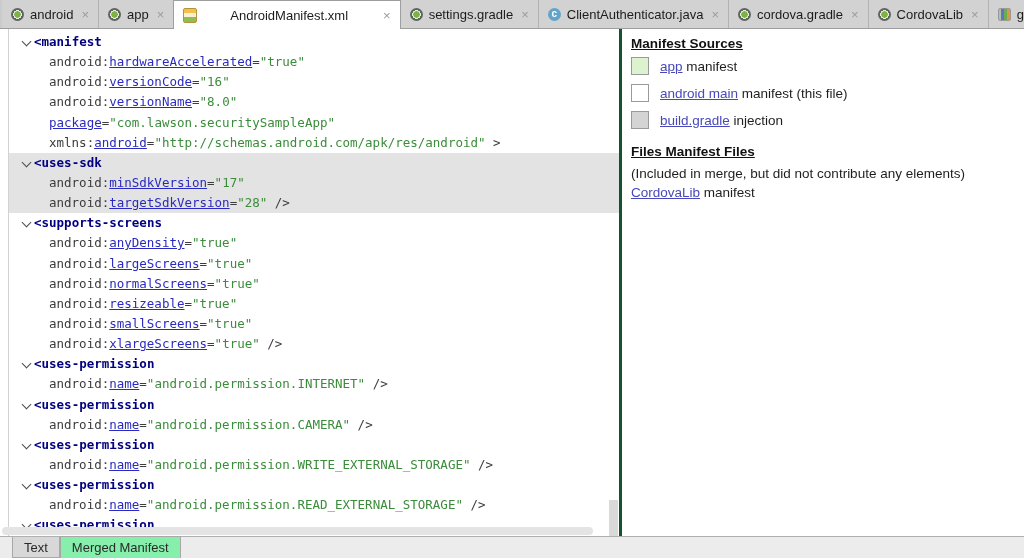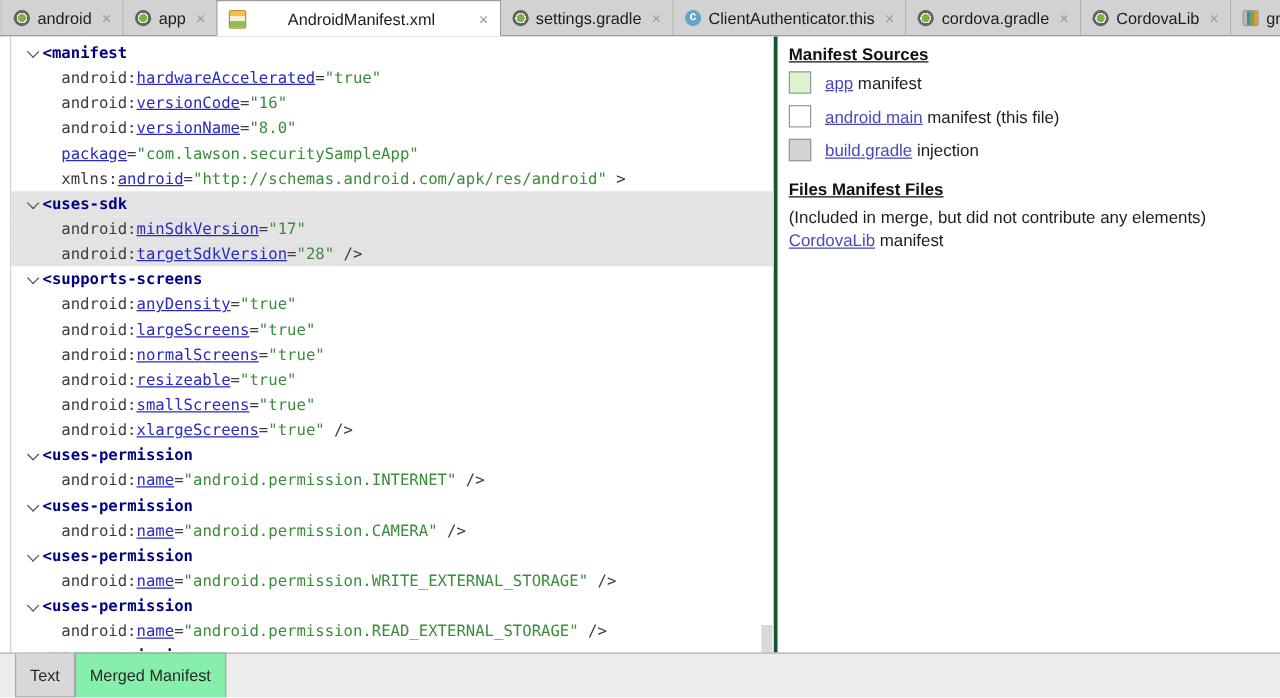--- a/index.html
+++ b/index.html
@@ -172,21 +172,21 @@
     cursor: pointer;
   }
   .other-section { margin-top: 15px; }
   .note-line { margin-bottom: 2px; line-height: 17px; }
   .orow { line-height: 17px; }
 
   
   .bottom-bar {
     position: absolute;
     left: 0; right: 0; bottom: 0;
-    height: 36px;
+    height: 22px;
     background: #ececec;
     border-top: 1px solid #b0b0b0;
     display: flex;
     align-items: stretch;
     padding-left: 12px;
     font-size: 13px;
     z-index: 3;
   }
   .btab {
     padding: 0 11px;
@@ -224,21 +224,21 @@
       <span class="tlabel">AndroidManifest.xml</span>
       <span class="tclose">×</span>
     </div>
     <div class="etab">
       <span class="ticon icon-gradle"></span>
       <span class="tlabel">settings.gradle</span>
       <span class="tclose">×</span>
     </div>
     <div class="etab">
       <span class="ticon icon-java-class"></span>
-      <span class="tlabel">ClientAuthenticator.this</span>
+      <span class="tlabel">ClientAuthenticator.java</span>
       <span class="tclose">×</span>
     </div>
     <div class="etab">
       <span class="ticon icon-gradle"></span>
       <span class="tlabel">cordova.gradle</span>
       <span class="tclose">×</span>
     </div>
     <div class="etab">
       <span class="ticon icon-gradle"></span>
       <span class="tlabel">CordovaLib</span>

